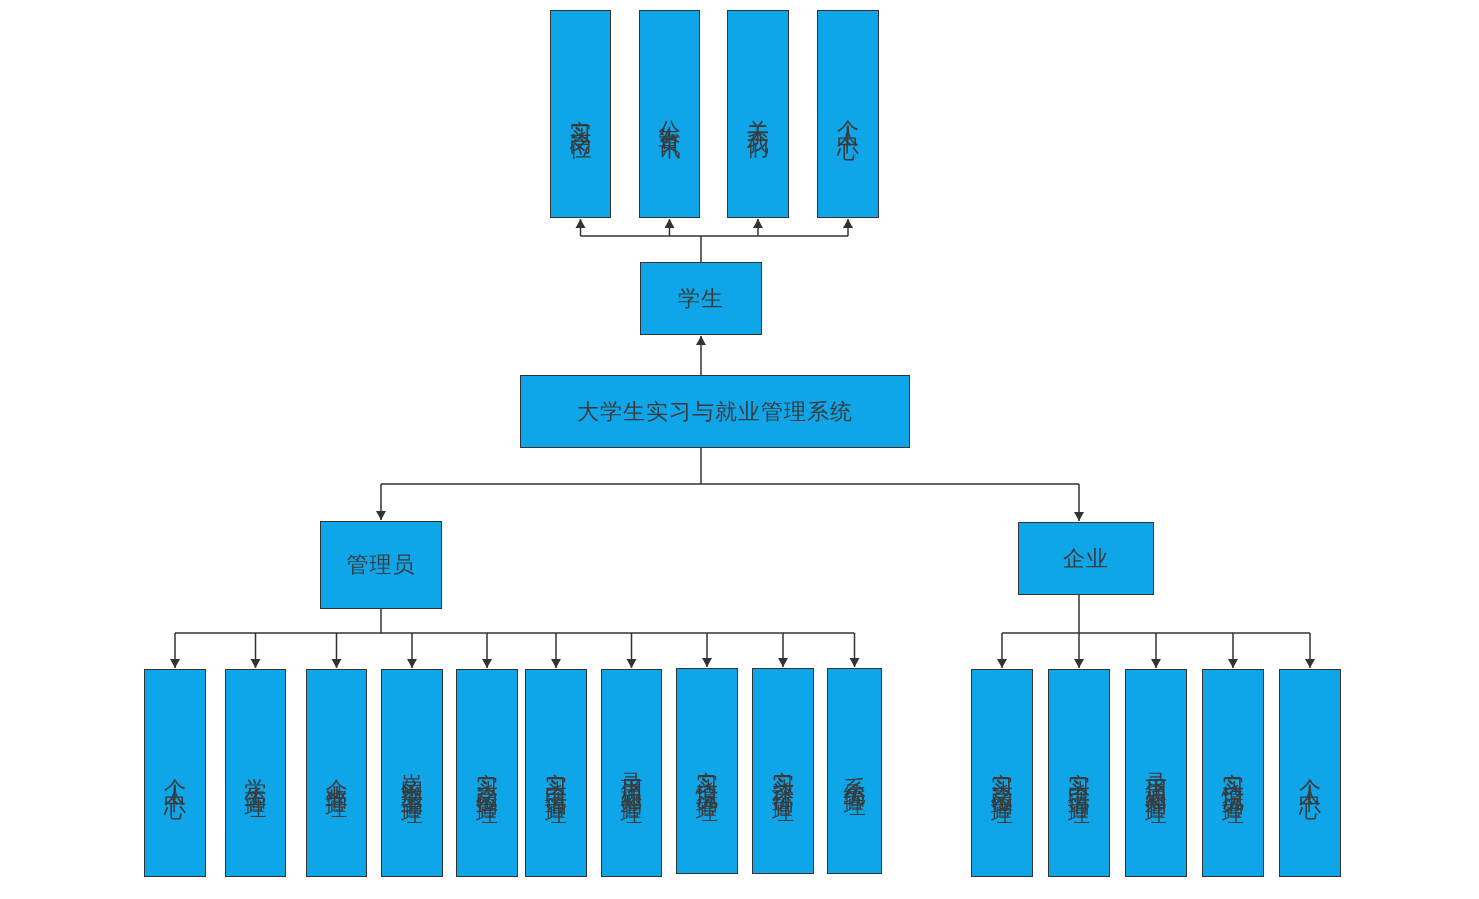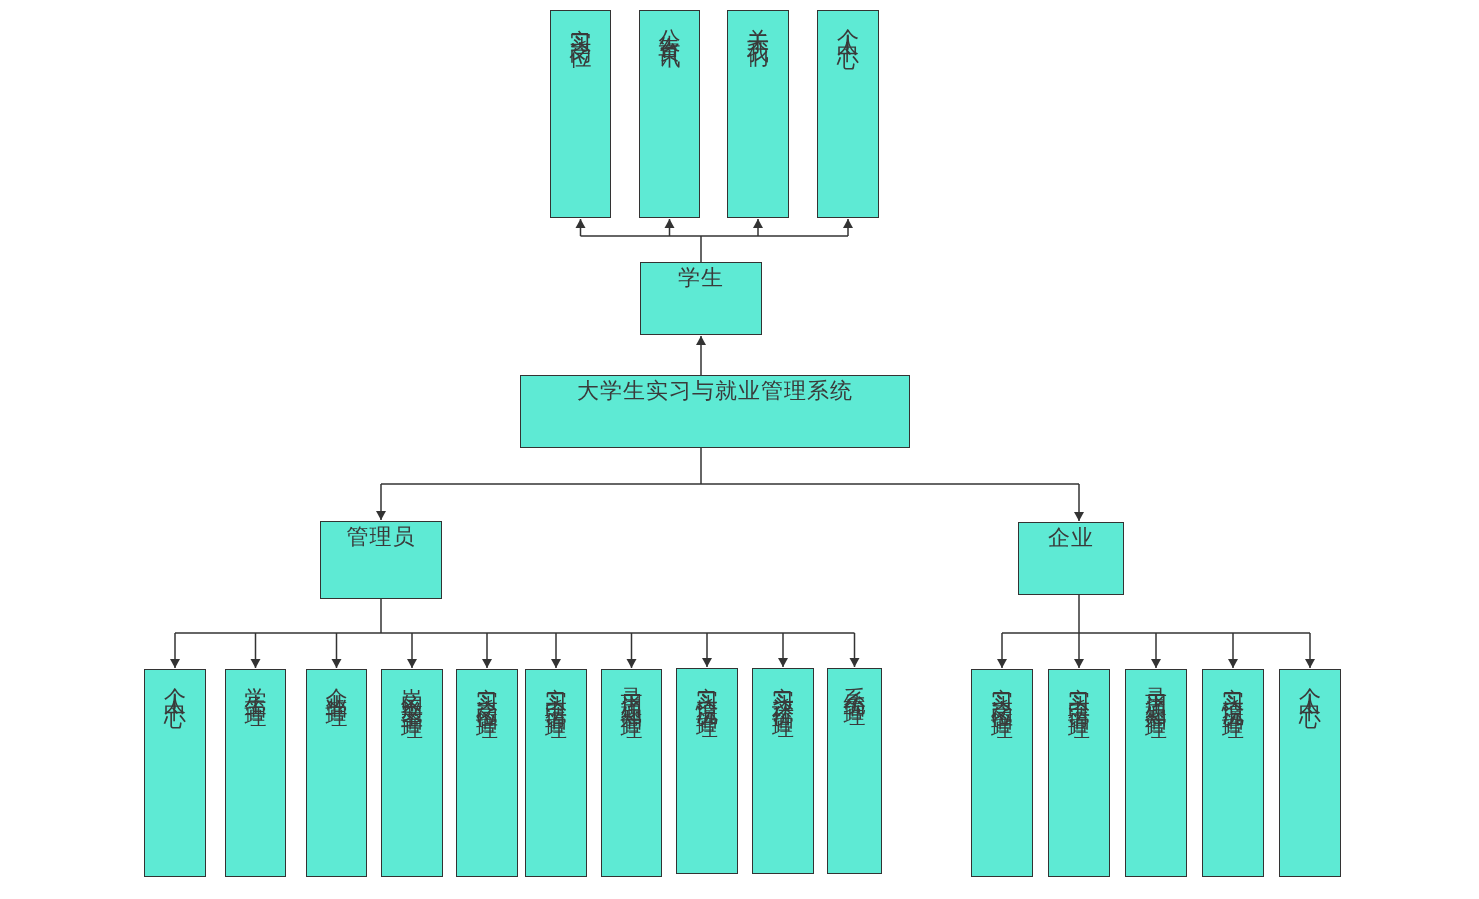--- a/index.html
+++ b/index.html
@@ -1,21 +1,21 @@
 <!DOCTYPE html>
 <html><head>
   <meta charset="utf-8">
   <style>
     html, body { margin: 0; padding: 0; background: #ffffff; }
     body { width: 1479px; height: 899px; position: relative; overflow: hidden;
            font-family: "DejaVu Sans", "Liberation Sans", sans-serif; color: #333; }
     #canvas { position: absolute; left: 0; top: 0; width: 1479px; height: 899px; }
     svg#lines { position: absolute; left: 0; top: 0; width: 1479px; height: 899px; pointer-events: none; }
-    .node { position: absolute; box-sizing: border-box; border: 1.5px solid #333; background: #5eead4;
-            display: flex; justify-content: center; }
+    .node { position: absolute; box-sizing: border-box; border: 1.5px solid #333; background: #0ea5e9;
+            display: flex; align-items: center; justify-content: center; }
     .node.h .label { font-size: 22px; letter-spacing: 1px; white-space: nowrap; color: #3a3a3a; }
     .node.v .label { writing-mode: vertical-rl; text-orientation: upright; font-size: 22px;
                      letter-spacing: 6px; color: #3a3a3a; line-height: 1; }
   </style>
 </head>
 <body>
 
 <div id="canvas">
   <svg id="lines" xmlns="http://www.w3.org/2000/svg">
       <line x1="701" y1="375" x2="701" y2="336" stroke="#333333" stroke-width="1.5"></line>
@@ -85,21 +85,21 @@
   <div class="node v" id="s1" style="left:639px; top:10px; width:61px; height:208px;">
     <span class="label">公告资讯</span>
     </div>
   <div class="node v" id="s2" style="left:727px; top:10px; width:62px; height:208px;">
     <span class="label">关于我们</span>
     </div>
   <div class="node v" id="s3" style="left:817px; top:10px; width:62px; height:208px;">
     <span class="label">个人中心</span>
     </div>
 
-  <div class="node h" id="n-admin" style="left:320px; top:521px; width:122px; height:78px;">
+  <div class="node h" id="n-admin" style="left:320px; top:521px; width:122px; height:88px;">
     <span class="label">管理员</span>
   </div>
   <div class="node v" id="a0" style="left:144px; top:669px; width:62px; height:208px;">
     <span class="label">个人中心</span>
     </div>
   <div class="node v" id="a1" style="left:225px; top:669px; width:61px; height:208px;">
     <span class="label">学生管理</span>
     </div>
   <div class="node v" id="a2" style="left:306px; top:669px; width:61px; height:208px;">
     <span class="label">企业管理</span>
@@ -119,21 +119,21 @@
   <div class="node v" id="a7" style="left:676px; top:668px; width:62px; height:206px;">
     <span class="label">实习情况管理</span>
     </div>
   <div class="node v" id="a8" style="left:752px; top:668px; width:62px; height:206px;">
     <span class="label">实习评价管理</span>
     </div>
   <div class="node v" id="a9" style="left:827px; top:668px; width:55px; height:206px;">
     <span class="label">系统管理</span>
     </div>
 
-  <div class="node h" id="n-enterprise" style="left:1018px; top:522px; width:106px; height:73px;">
+  <div class="node h" id="n-enterprise" style="left:1018px; top:522px; width:136px; height:73px;">
     <span class="label">企业</span>
   </div>
   <div class="node v" id="e0" style="left:971px; top:669px; width:62px; height:208px;">
     <span class="label">实习岗位管理</span>
     </div>
   <div class="node v" id="e1" style="left:1048px; top:669px; width:62px; height:208px;">
     <span class="label">实习申请管理</span>
     </div>
   <div class="node v" id="e2" style="left:1125px; top:669px; width:62px; height:208px;">
     <span class="label">录用通知管理</span>

